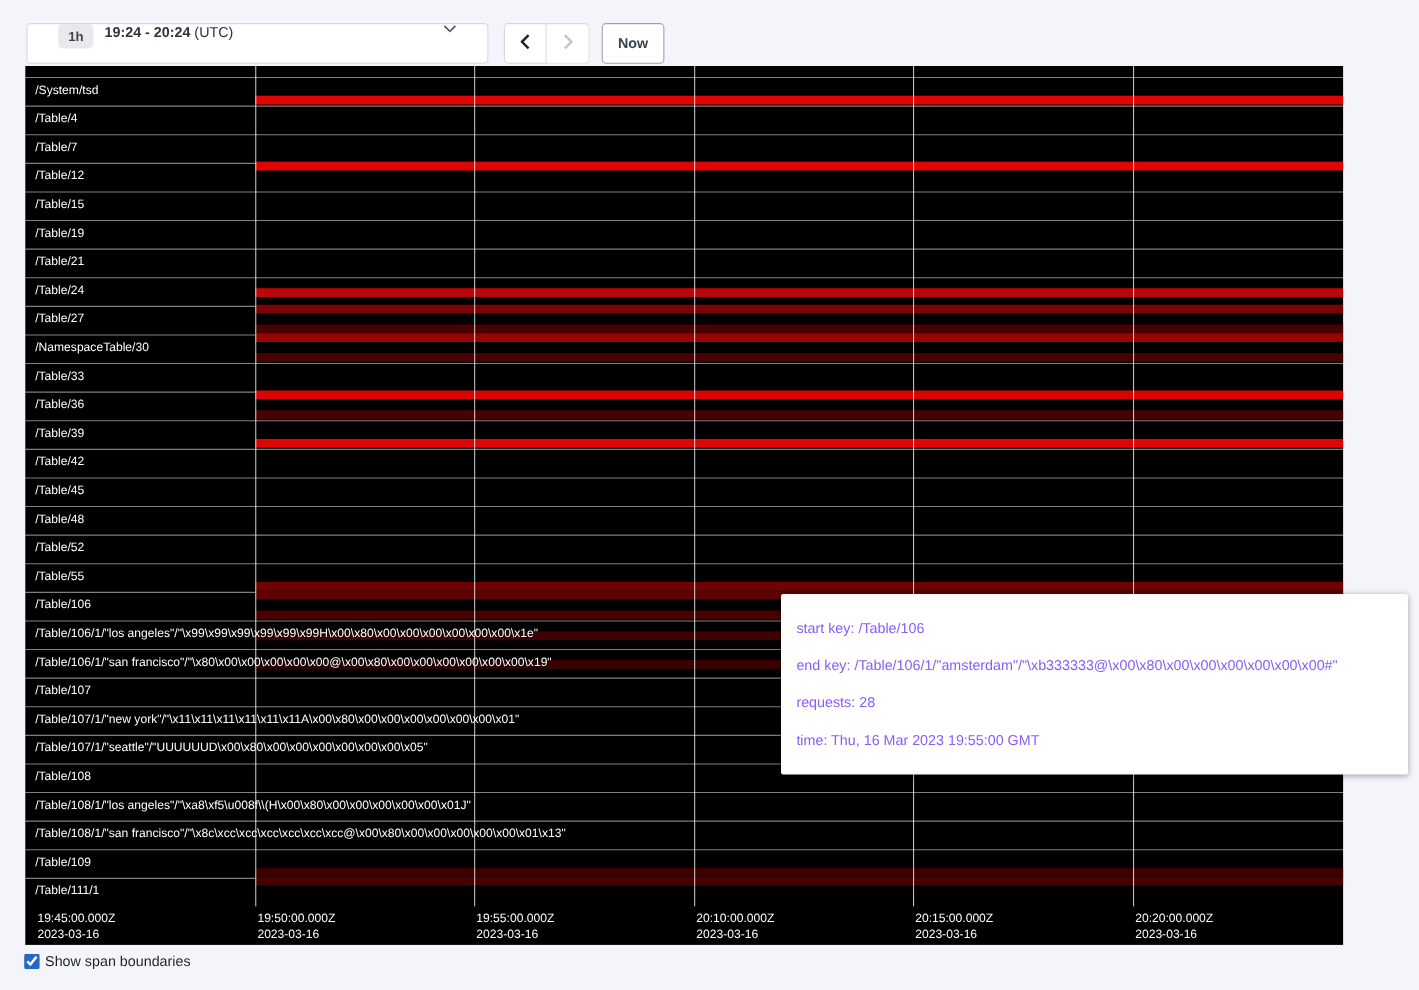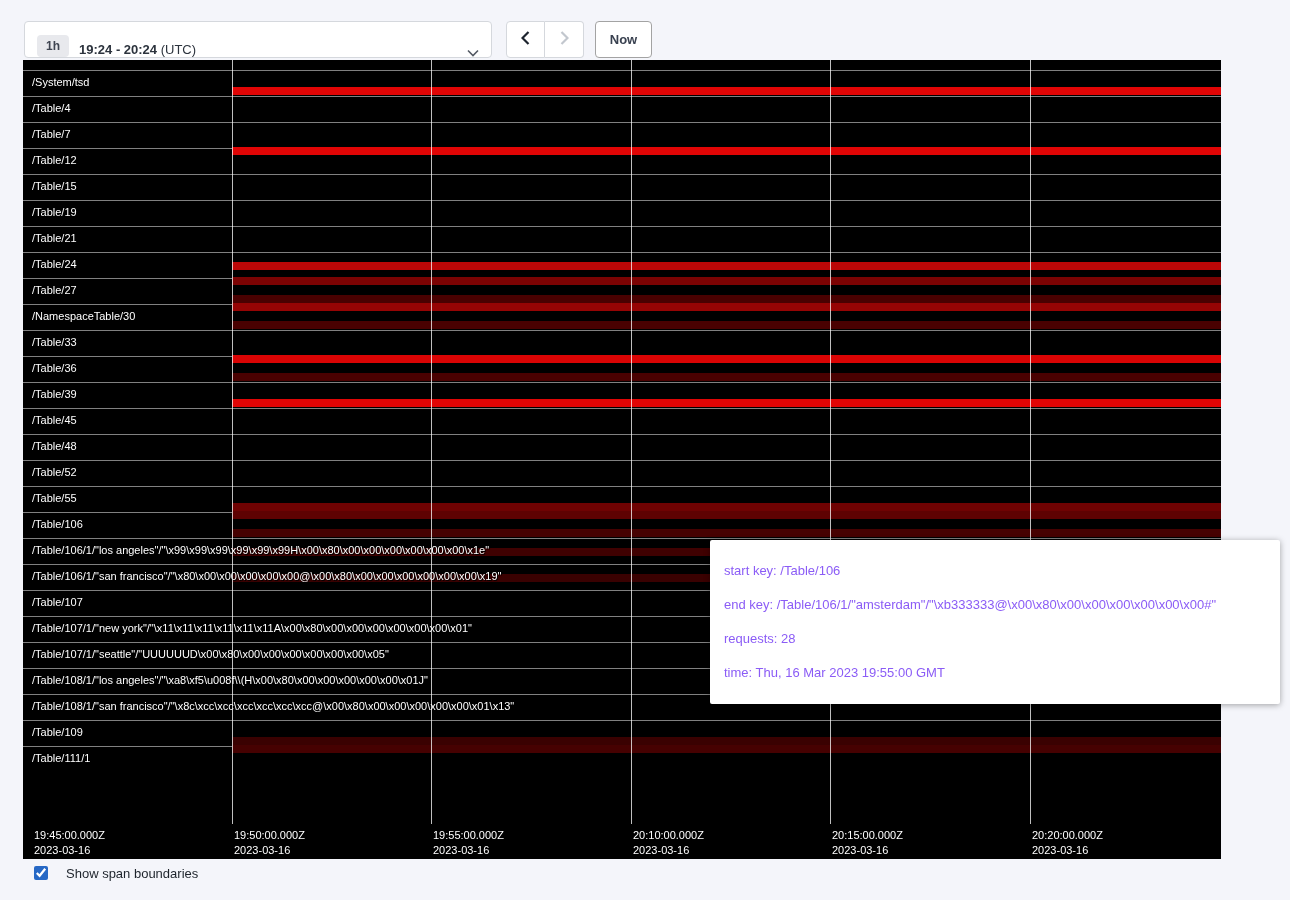--- a/index.html
+++ b/index.html
@@ -7,22 +7,22 @@
   body {
     position:relative;
     background:#f4f5fa;
     font-family:"Liberation Sans", sans-serif;
     overflow:hidden;
   }
 
   
   .toolbar { position:absolute; left:24px; top:21px; display:flex; align-items:stretch; height:37px; }
   .range-selector {
-    width:468px; background:#fff; border:1px solid #d5d8dd; border-radius:4px;
-    display:flex; align-items:flex-end; gap:10px; padding:0 12px; cursor:pointer;
+    width:420px; background:#fff; border:1px solid #d5d8dd; border-radius:4px;
+    display:flex; align-items:flex-start; gap:10px; padding:0 28px; cursor:pointer;
   }
   .duration-pill { background:#e8e9ed; border-radius:4px; padding:4px 9px; font-size:12px; font-weight:700; color:#3f4551; }
   .range-text { font-size:13px; color:#2c333d; white-space:nowrap; }
   .range-text b { font-weight:700; }
   .chevron-down { margin-left:auto; display:flex; align-items:center; }
   .nav-group { display:flex; margin-left:14px; }
   .nav-btn {
     width:39px; background:#fff; border:1px solid #d5d8dd;
     display:flex; align-items:center; justify-content:center; cursor:pointer;
   }
@@ -47,21 +47,21 @@
   .x-tick { position:absolute; top:2px; font-size:11px; color:#fff; line-height:15px; white-space:nowrap; }
 
   
   .tooltip {
     position:absolute; left:710px; top:540px; width:570px; background:#fff; border-radius:2px;
     box-shadow:0 1px 6px rgba(0,0,0,0.35); padding:8px 14px; z-index:10;
   }
   .tip-line { font-size:13px; color:#8b5cf6; margin:12px 0; line-height:22px; white-space:nowrap; overflow:hidden; }
 
   
-  .footer-row { position:absolute; left:22px; top:866px; display:flex; align-items:flex-start; gap:18px; font-size:13px; color:#1d232b; cursor:pointer;margin-left:12px; }
+  .footer-row { position:absolute; left:22px; top:866px; display:flex; align-items:flex-end; gap:5px; font-size:13px; color:#1d232b; cursor:pointer; }
   .footer-row input { width:14px; height:14px; accent-color:#2668c5; cursor:pointer; }
 </style>
 </head>
 <body>
 
 <div class="toolbar">
   <div class="range-selector">
     <span class="duration-pill">1h</span>
     <span class="range-text"><b>19:24 - 20:24</b>&nbsp;<span>(UTC)</span></span>
     <span class="chevron-down">
@@ -134,20 +134,23 @@
       <div class="hm-row">
         <div class="hm-band" style="background: rgb(217, 4, 4); top: -2px; left: 209px;"></div>
         <div class="hm-band" style="background: rgb(74, 1, 1); top: 16px; left: 209px;"></div>
         <span class="hm-label">/Table/36</span>
       </div>
       <div class="hm-row">
         <div class="hm-band" style="background: rgb(224, 5, 5); top: 16px; left: 209px;"></div>
         <span class="hm-label">/Table/39</span>
       </div>
       <div class="hm-row">
+        <span class="hm-label">/Table/42</span>
+      </div>
+      <div class="hm-row">
         <span class="hm-label">/Table/45</span>
       </div>
       <div class="hm-row">
         <span class="hm-label">/Table/48</span>
       </div>
       <div class="hm-row">
         <span class="hm-label">/Table/52</span>
       </div>
       <div class="hm-row">
         <div class="hm-band" style="background: rgb(111, 2, 2); top: 16px; left: 209px;"></div>
@@ -167,20 +170,23 @@
         <span class="hm-label">/Table/106/1/"san francisco"/"\x80\x00\x00\x00\x00\x00@\x00\x80\x00\x00\x00\x00\x00\x00\x19"</span>
       </div>
       <div class="hm-row">
         <span class="hm-label">/Table/107</span>
       </div>
       <div class="hm-row">
         <span class="hm-label">/Table/107/1/"new york"/"\x11\x11\x11\x11\x11\x11A\x00\x80\x00\x00\x00\x00\x00\x00\x01"</span>
       </div>
       <div class="hm-row">
         <span class="hm-label">/Table/107/1/"seattle"/"UUUUUUD\x00\x80\x00\x00\x00\x00\x00\x00\x05"</span>
+      </div>
+      <div class="hm-row">
+        <span class="hm-label">/Table/108</span>
       </div>
       <div class="hm-row">
         <span class="hm-label">/Table/108/1/"los angeles"/"\xa8\xf5\u008f\\(H\x00\x80\x00\x00\x00\x00\x00\x01J"</span>
       </div>
       <div class="hm-row">
         <span class="hm-label">/Table/108/1/"san francisco"/"\x8c\xcc\xcc\xcc\xcc\xcc\xcc@\x00\x80\x00\x00\x00\x00\x00\x01\x13"</span>
       </div>
       <div class="hm-row">
         <div class="hm-band" style="background: rgb(58, 1, 1); top: 16px; left: 209px;"></div>
         <span class="hm-label">/Table/109</span>

